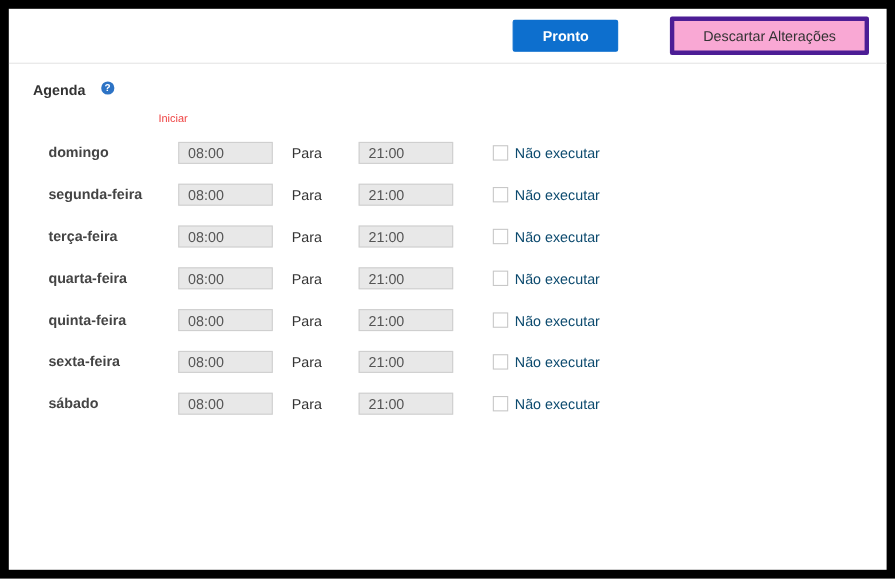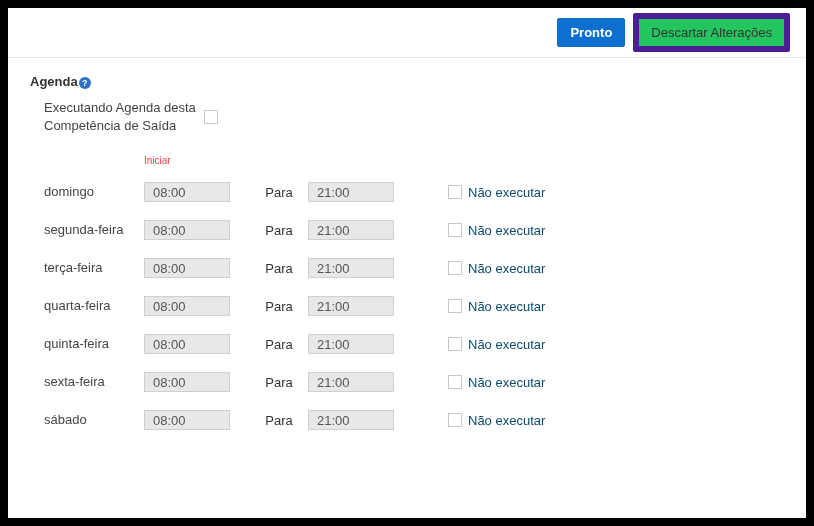--- a/index.html
+++ b/index.html
@@ -24,46 +24,47 @@
     height: 50px;
     border-bottom: 1px solid #e5e5e5;
     display: flex;
     justify-content: flex-end;
     align-items: center;
     padding: 0 16px;
     gap: 8px;
   }
   .btn {
     font-size: 13px;
-    padding: 6px 12px;
+    padding: 6px 26px;
     border-radius: 2px;
     cursor: pointer;
     font-family: inherit;
   }
   .btn-primary {
     background: #0d6fce;
     color: #fff;
     border: 1px solid #0d6fce;
     font-weight: bold;
   }
   .btn-secondary {
-    background: #22c55e;
+    background: #f9a8d4;
     color: #333;
-    border: 6px solid #4c1d95;
+    border: 4px solid #4c1d95;
+    margin-left: 39px;
   }
   .content {
     padding: 16px 22px;
   }
   .section-title {
     font-weight: bold;
     font-size: 13px;
     margin-bottom: 10px;
     display: flex;
-    align-items: flex-end;
-    gap: 1px;
+    align-items: flex-start;
+    gap: 14px;
   }
   .help-icon {
     display: inline-flex;
     width: 12px;
     height: 12px;
     border-radius: 50%;
     background: #2d73c5;
     color: #fff;
     font-size: 9px;
     font-weight: bold;
@@ -88,21 +89,21 @@
     border: 1px solid #c8c8c8;
     background: #fff;
     display: inline-block;
     cursor: pointer;
   }
   .schedule-header {
     display: flex;
     margin-left: 14px;
     margin-bottom: 6px;
   }
-  .col-day   { width: 100px; }
+  .col-day   { width: 100px; font-weight: bold; }
   .col-start { width: 100px; }
   .col-para  { width: 64px; text-align: center; padding-left: 6px; }
   .col-end   { width: 140px; }
   .col-norun { display: flex; align-items: center; gap: 6px; }
   .header-label {
     font-size: 10px;
     color: #ef4444;
   }
   .schedule-row {
     display: flex;
@@ -117,20 +118,21 @@
   }
   .time-input {
     width: 86px;
     height: 20px;
     background: #e8e8e8;
     border: 1px solid #cfcfcf;
     color: #555;
     padding: 0 8px;
     font-size: 13px;
     font-family: inherit;
+    margin-left: 18px;
   }
   .para-label {
     color: #333;
   }
   .no-run-label {
     color: #0c4a6e;
   }
   #schedule-rows {
     margin-top: 2px;
   }
@@ -143,24 +145,20 @@
     <button class="btn btn-primary">Pronto</button>
     <button class="btn btn-secondary">Descartar Alterações</button>
   </div>
 
   <div class="content">
     <div class="section-title">
       <span>Agenda</span>
       <span class="help-icon">?</span>
     </div>
 
-    <div class="exec-row">
-      <div class="exec-label">Executando Agenda desta Competência de Saída</div>
-      <span class="checkbox"></span>
-    </div>
 
 
     <div class="schedule-header">
       <div class="col-day"></div>
       <div class="col-start"><span class="header-label">Iniciar</span></div>
       <div class="col-para"></div>
       <div class="col-norun"></div>
     </div>
 
     <div id="schedule-rows">

